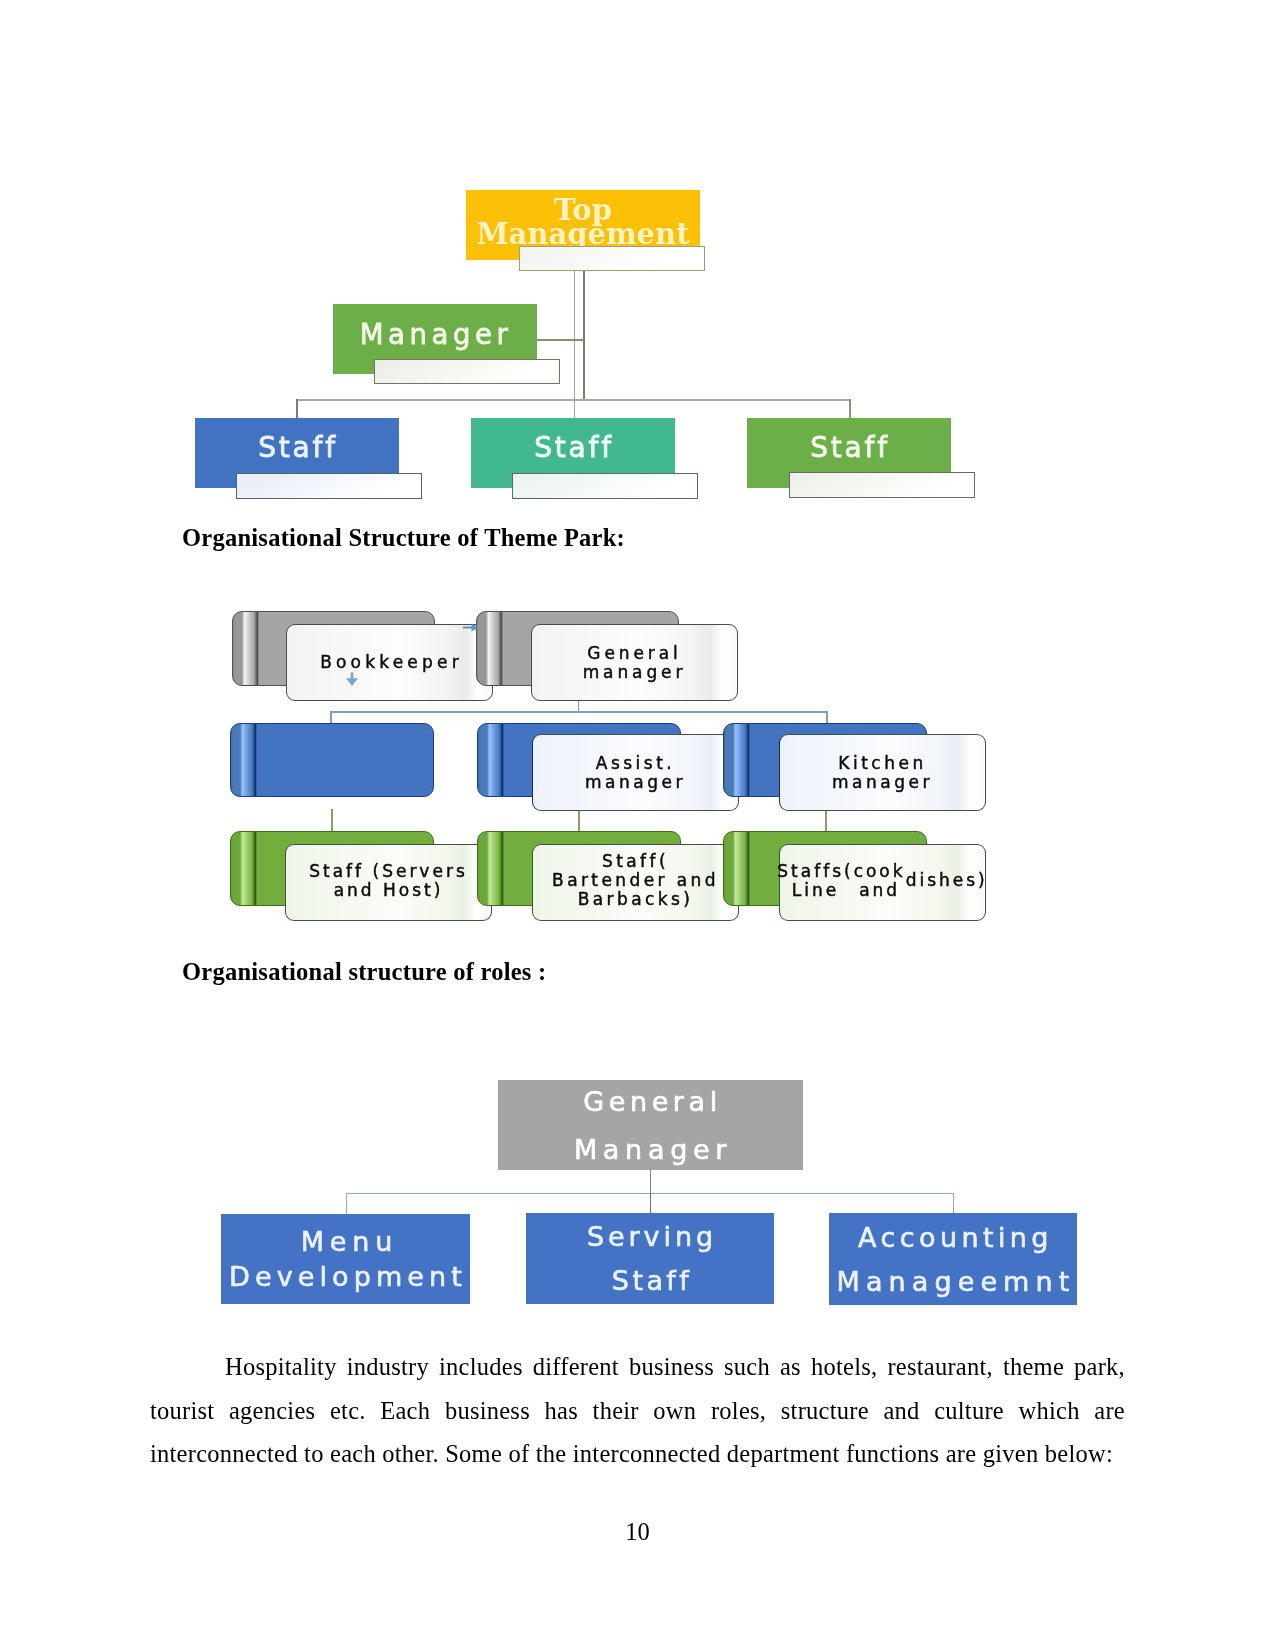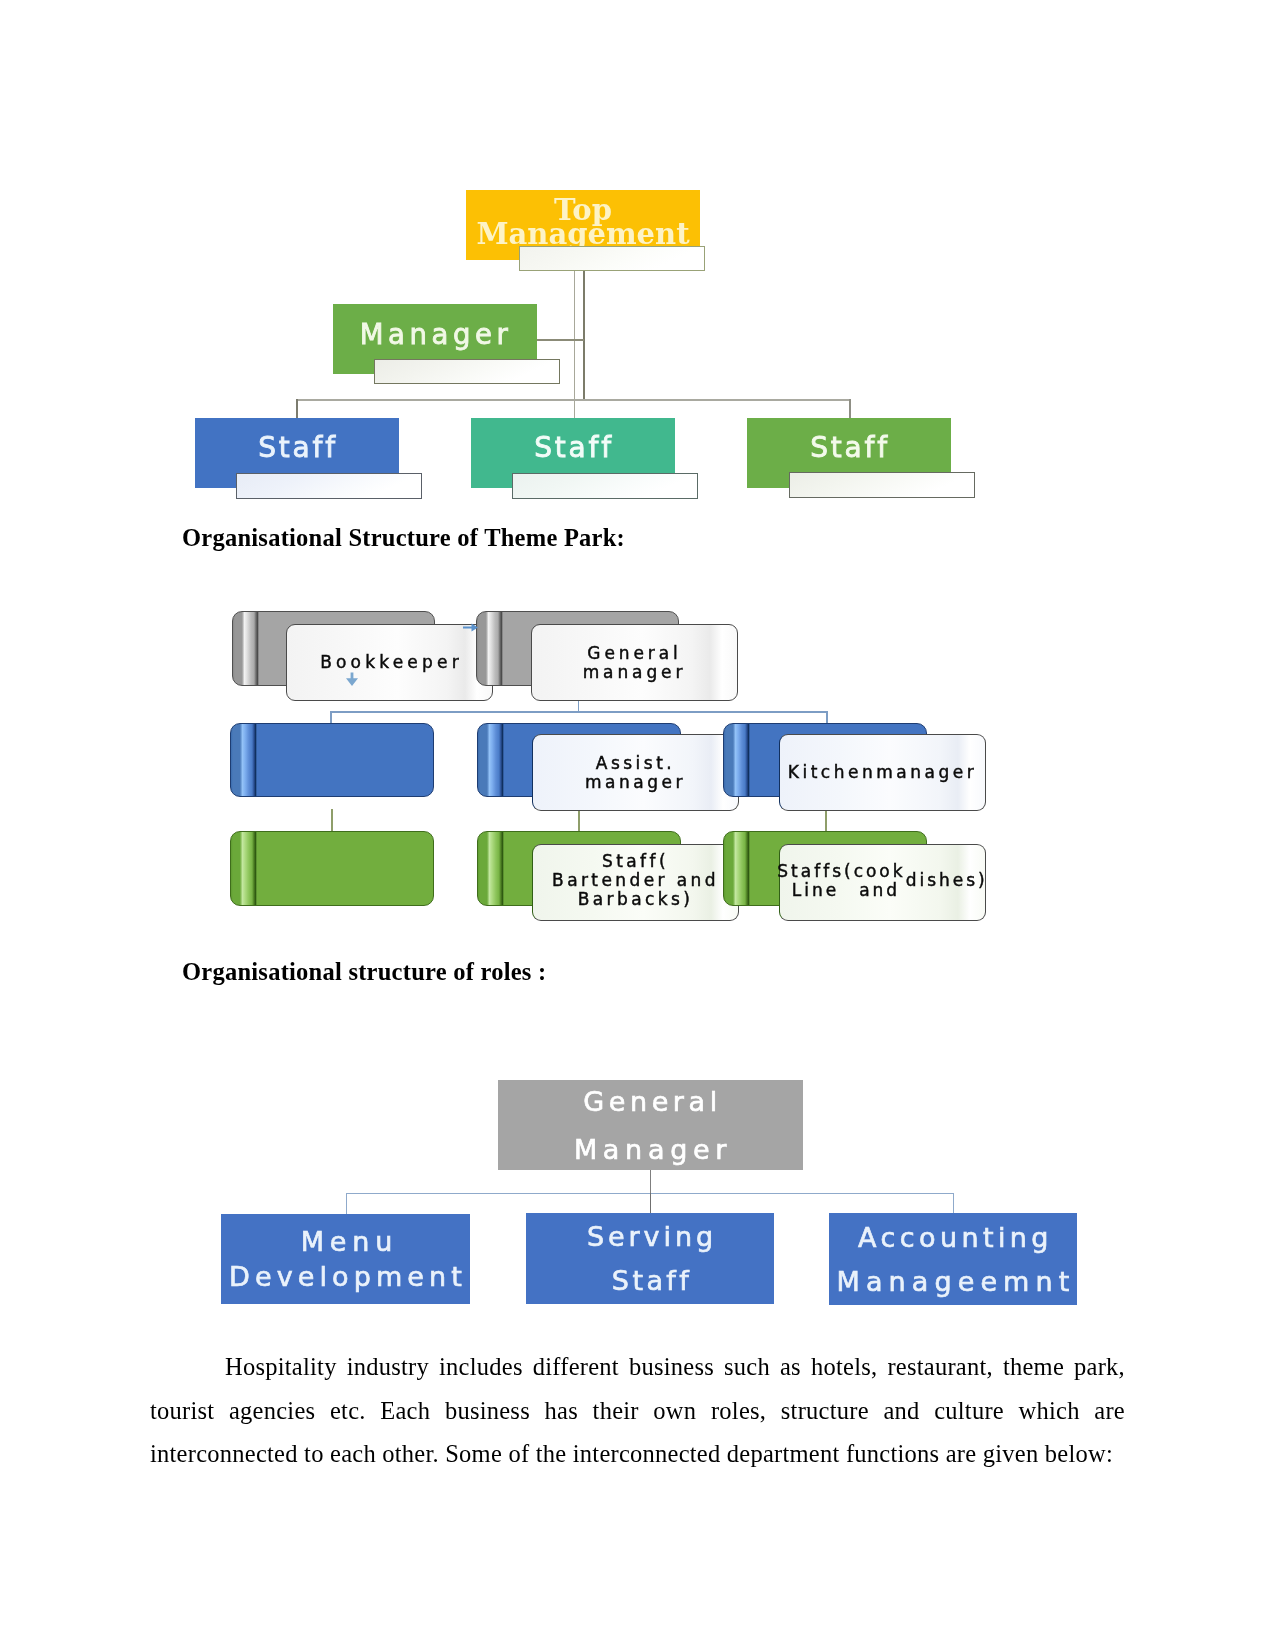--- a/index.html
+++ b/index.html
@@ -112,26 +112,30 @@
 
       <div class="c2shadow" style="left:8px;top:127px;width:202px;height:72px;background:linear-gradient(to right,#3b6cae 0px,#4a7ab9 2px,#4a7ab9 9px,#93c2f7 11.5px,#7fb0f0 14px,#5c8cd6 18px,#4a7cc8 21px,#2a4e92 23px,#10305f 24.5px,#4374c1 26px,#4374c1 100%);border:1.1px solid #1e3d72;"></div>
 
       <div class="c2shadow" style="left:255px;top:127px;width:202px;height:72px;background:linear-gradient(to right,#3b6cae 0px,#4a7ab9 2px,#4a7ab9 9px,#93c2f7 11.5px,#7fb0f0 14px,#5c8cd6 18px,#4a7cc8 21px,#2a4e92 23px,#10305f 24.5px,#4374c1 26px,#4374c1 100%);border:1.1px solid #1e3d72;"></div>
       <div class="c2card" style="border-left-color:#12305e;left:277px;top:138px;width:205px;height:75px;font-size:17px;letter-spacing:3.5px;flex-direction:column;background:linear-gradient(to right,#eef2fa 0px,#f4f7fc 60px,#fbfcfe 110px,#f2f5fa 160px,#e9edf5 178px,#ffffff 190px,#f6f8fc 208px);">
         <span>Assist.</span>
         <span>manager</span>
       </div>
 
       <div class="c2shadow" style="left:501px;top:127px;width:202px;height:72px;background:linear-gradient(to right,#3b6cae 0px,#4a7ab9 2px,#4a7ab9 9px,#93c2f7 11.5px,#7fb0f0 14px,#5c8cd6 18px,#4a7cc8 21px,#2a4e92 23px,#10305f 24.5px,#4374c1 26px,#4374c1 100%);border:1.1px solid #1e3d72;"></div>
-      <div class="c2card" style="border-left-color:#12305e;left:524px;top:138px;width:205px;height:75px;font-size:17px;letter-spacing:3.5px;flex-direction:row;background:linear-gradient(to right,#eef2fa 0px,#f4f7fc 60px,#fbfcfe 110px,#f2f5fa 160px,#e9edf5 178px,#ffffff 190px,#f6f8fc 208px);">
+      <div class="c2card" style="border-left-color:#12305e;left:524px;top:138px;width:205px;height:75px;font-size:17px;letter-spacing:3.5px;flex-direction:column;background:linear-gradient(to right,#eef2fa 0px,#f4f7fc 60px,#fbfcfe 110px,#f2f5fa 160px,#e9edf5 178px,#ffffff 190px,#f6f8fc 208px);">
         <span>Kitchen</span>
         <span>manager</span>
       </div>
 
       <div class="c2shadow" style="left:8px;top:235px;width:202px;height:73px;background:linear-gradient(to right,#5f9c30 0px,#6ba93a 2px,#6ba93a 9px,#c3e7a0 11.5px,#aedb82 14px,#8cc45a 18px,#78b445 21px,#4b7c22 23px,#2f5a12 24.5px,#72ae3e 26px,#72ae3e 100%);border:1.1px solid #3f6d1c;"></div>
+      <div class="c2card" style="border-left-color:#315f16;left:30px;top:248px;width:207px;height:77px;padding-bottom:4px;box-sizing:border-box;font-size:17px;letter-spacing:3.0px;flex-direction:column;background:linear-gradient(to right,#f0f5ec 0px,#f5f9f1 60px,#fbfdf8 110px,#f3f7ee 160px,#eaf0e4 178px,#ffffff 190px,#f7faf3 208px);">
+        <span>Staff (Servers</span>
+        <span>and Host)</span>
+      </div>
 
       <div class="c2shadow" style="left:255px;top:235px;width:202px;height:73px;background:linear-gradient(to right,#5f9c30 0px,#6ba93a 2px,#6ba93a 9px,#c3e7a0 11.5px,#aedb82 14px,#8cc45a 18px,#78b445 21px,#4b7c22 23px,#2f5a12 24.5px,#72ae3e 26px,#72ae3e 100%);border:1.1px solid #3f6d1c;"></div>
       <div class="c2card" style="border-left-color:#315f16;left:277px;top:248px;width:207px;height:77px;padding-bottom:4px;box-sizing:border-box;font-size:17px;letter-spacing:3.4px;flex-direction:column;background:linear-gradient(to right,#f0f5ec 0px,#f5f9f1 60px,#fbfdf8 110px,#f3f7ee 160px,#eaf0e4 178px,#ffffff 190px,#f7faf3 208px);">
         <span>Staff(</span>
         <span>Bartender and</span>
         <span>Barbacks)</span>
       </div>
 
       <div class="c2shadow" style="left:501px;top:235px;width:202px;height:73px;background:linear-gradient(to right,#5f9c30 0px,#6ba93a 2px,#6ba93a 9px,#c3e7a0 11.5px,#aedb82 14px,#8cc45a 18px,#78b445 21px,#4b7c22 23px,#2f5a12 24.5px,#72ae3e 26px,#72ae3e 100%);border:1.1px solid #3f6d1c;"></div>
       <div class="c2card" style="border-left-color:#315f16;left:524px;top:248px;width:207px;height:77px;padding-bottom:4px;box-sizing:border-box;font-size:17px;letter-spacing:3.0px;flex-direction:row;background:linear-gradient(to right,#f0f5ec 0px,#f5f9f1 60px,#fbfdf8 110px,#f3f7ee 160px,#eaf0e4 178px,#ffffff 190px,#f7faf3 208px);">
@@ -170,14 +174,15 @@
 
       <div class="c3box" style="left:611px;top:138px;width:248px;height:92px;background:#4472c4;font-size:27px;letter-spacing:4.6px;color:#eaf2fb;">
         <span style="display:block;padding-left:5px;margin-bottom:17px;letter-spacing:4.4px;">Accounting</span>
         <span style="display:block;padding-left:6px;letter-spacing:6.1px;">Manageemnt</span>
       </div>
     </div>
   </div>
 
   <div class="para" style="left:150px;top:1345px;width:975px;text-indent:75px;">Hospitality industry includes different business such as hotels, restaurant, theme park, tourist agencies etc. Each business has their own roles, structure and culture which are interconnected to each other. Some of the interconnected department functions are given below:</div>
 
+  <div class="pageno" style="left:0;top:1518px;width:1275px;text-align:center;">10</div>
 
 </div>
 
 </body></html>

